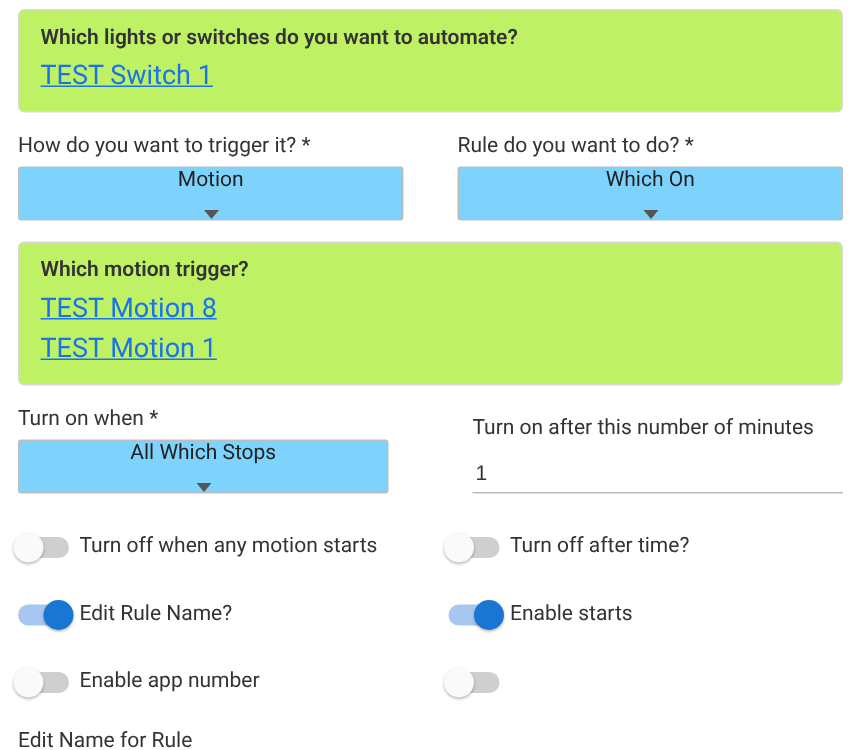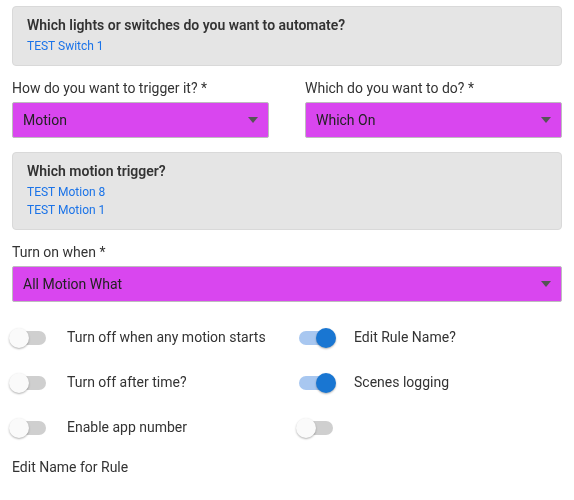--- a/index.html
+++ b/index.html
@@ -5,58 +5,60 @@
   * { box-sizing: border-box; margin: 0; padding: 0; }
   body {
     font-family: -apple-system, BlinkMacSystemFont, "Segoe UI", Roboto, Arial, sans-serif;
     font-size: 14px;
     color: #333;
     background: #fff;
     width: 574px;
     padding: 6px 12px 12px 12px;
   }
   .gray-box {
-    background: #e5e5e5;
+    background: #bef264;
     border: 1px solid #d9d9d9;
     border-radius: 4px;
     padding: 10px 14px;
     margin-bottom: 14px;
   }
   .gray-box .q {
     font-weight: 600;
     color: #333;
     margin-bottom: 4px;
   }
   .link {
     color: #1a73e8;
-    font-size: 12px;
+    font-size: 18px;
     line-height: 1.5;
     cursor: pointer;
+    text-decoration: underline;
   }
   .row {
     display: flex;
     gap: 36px;
     margin-bottom: 14px;
   }
   .col { flex: 1; display: flex; flex-direction: column; }
   .form-label {
     font-size: 14px;
     color: #333;
     margin-bottom: 6px;
   }
   .select-box {
     display: flex;
     align-items: center;
     justify-content: space-between;
     border: 1px solid #bdbdbd;
     border-radius: 2px;
     height: 36px;
     padding: 0 10px;
-    background: #d946ef;
+    background: #7dd3fc;
     cursor: pointer;
+    flex-direction: column;
   }
   .select-box .value { color: #222; font-size: 14px; }
   .caret {
     width: 0; height: 0;
     border-left: 5px solid transparent;
     border-right: 5px solid transparent;
     border-top: 6px solid #555;
   }
   .underline-input {
     border: none;
@@ -72,21 +74,21 @@
   .toggle-grid {
     display: grid;
     grid-template-columns: 1fr 1fr;
     row-gap: 26px;
     column-gap: 24px;
     margin: 26px 0 22px 0;
   }
   .toggle-row {
     display: flex;
     align-items: flex-start;
-    gap: 21px;
+    gap: 7px;
   }
   .toggle {
     position: relative;
     width: 34px;
     height: 14px;
     border-radius: 10px;
     flex-shrink: 0;
     cursor: pointer;
     margin-top: 3px;
   }
@@ -123,68 +125,72 @@
 
 <div class="row">
   <div class="col">
     <div class="form-label">How do you want to trigger it? *</div>
     <div class="select-box">
       <span class="value">Motion</span>
       <span class="caret"></span>
     </div>
   </div>
   <div class="col">
-    <div class="form-label">Which do you want to do? *</div>
+    <div class="form-label">Rule do you want to do? *</div>
     <div class="select-box">
       <span class="value">Which On</span>
       <span class="caret"></span>
     </div>
   </div>
 </div>
 
 <div class="gray-box">
   <div class="q">Which motion trigger?</div>
   <div class="link">TEST Motion 8</div>
   <div class="link">TEST Motion 1</div>
 </div>
 
 <div class="row" style="gap:56px; align-items:flex-end;">
   <div class="col">
     <div class="form-label">Turn on when *</div>
     <div class="select-box">
-      <span class="value">All Motion What</span>
+      <span class="value">All Which Stops</span>
       <span class="caret"></span>
     </div>
   </div>
+  <div class="col">
+    <div class="form-label">Turn on after this number of minutes</div>
+    <input class="underline-input" type="text" value="1" style="">
+  </div>
 </div>
 
 <div class="toggle-grid">
   <div class="toggle-row">
     <div class="toggle off">
         <div class="knob"></div>
       </div>
     <div class="toggle-label">Turn off when any motion starts</div>
   </div>
   <div class="toggle-row">
+    <div class="toggle off">
+        <div class="knob"></div>
+      </div>
+    <div class="toggle-label">Turn off after time?</div>
+  </div>
+  <div class="toggle-row">
     <div class="toggle on">
         <div class="knob"></div>
       </div>
     <div class="toggle-label">Edit Rule Name?</div>
   </div>
   <div class="toggle-row">
-    <div class="toggle off">
-        <div class="knob"></div>
-      </div>
-    <div class="toggle-label">Turn off after time?</div>
-  </div>
-  <div class="toggle-row">
     <div class="toggle on">
         <div class="knob"></div>
       </div>
-    <div class="toggle-label">Scenes logging</div>
+    <div class="toggle-label">Enable starts</div>
   </div>
   <div class="toggle-row">
     <div class="toggle off">
         <div class="knob"></div>
       </div>
     <div class="toggle-label">Enable app number</div>
   </div>
   <div class="toggle-row">
     <div class="toggle off">
         <div class="knob"></div>

